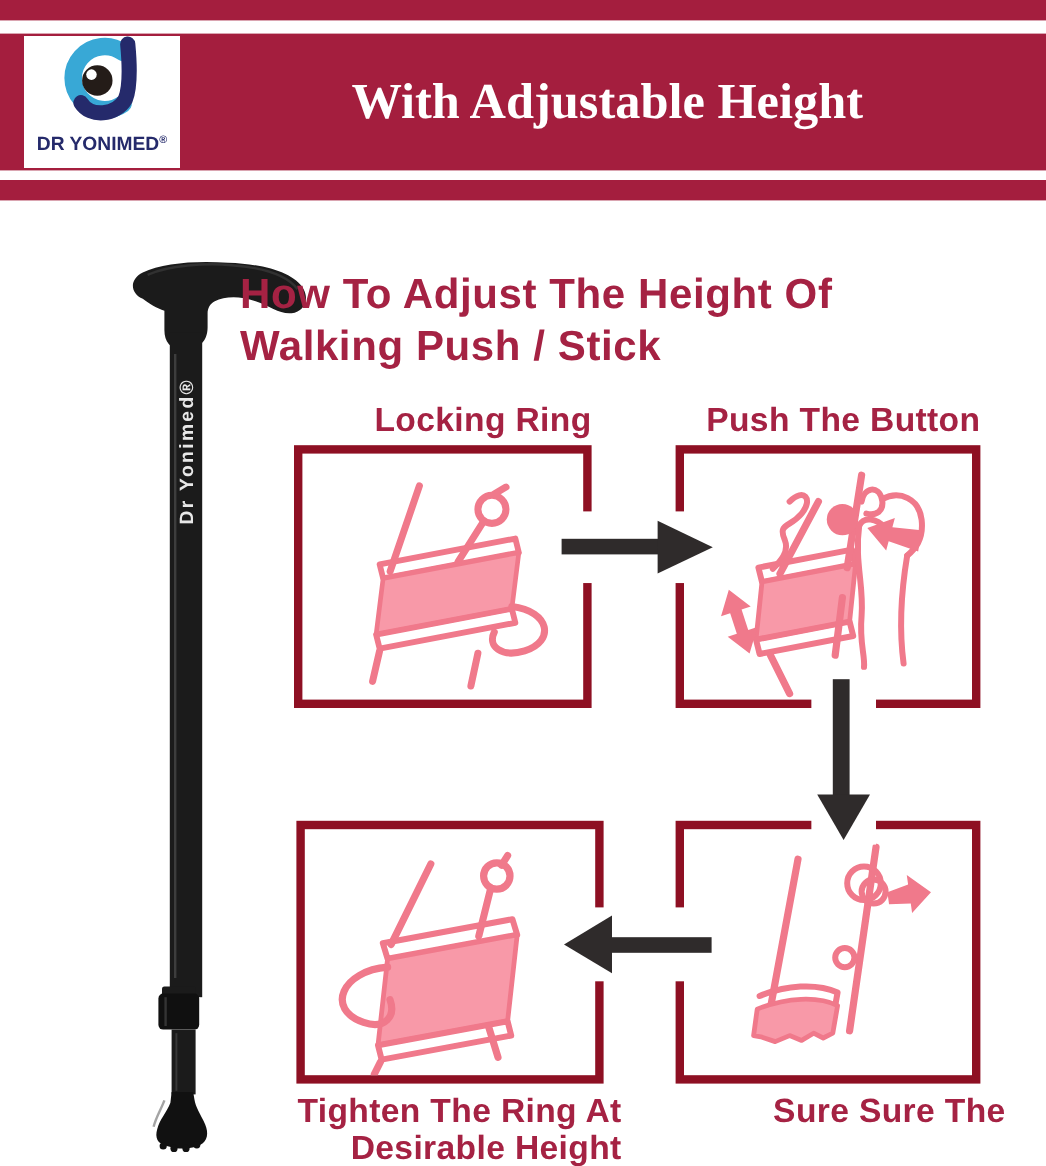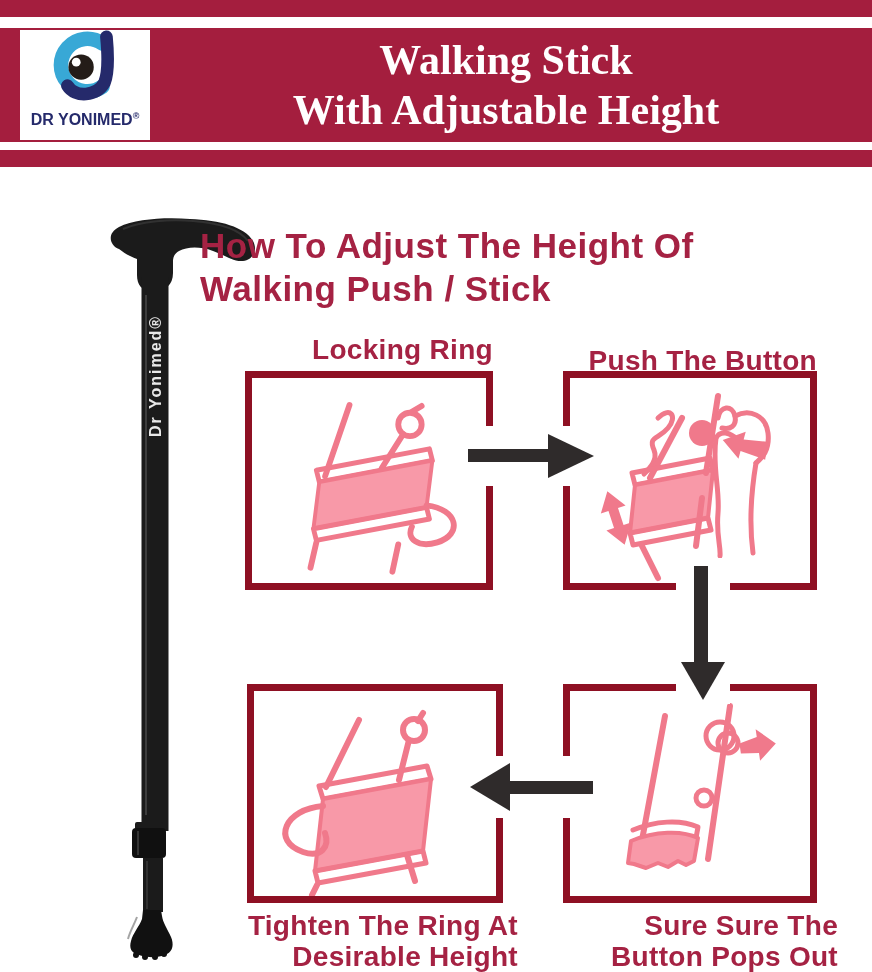--- a/index.html
+++ b/index.html
@@ -47,21 +47,20 @@
     <div class="logo-box">
       <svg width="78" height="78" viewBox="0 0 80 80">
         <path d="M58,14 A27,27 0 1 0 58,58" fill="none" stroke="var(--logo-blue-color)" stroke-width="15" stroke-linecap="round"></path>
         <path d="M62,7 C64,28 64,44 60,54 C52,68 30,70 22,57" fill="none" stroke="var(--logo-navy-color)" stroke-width="13" stroke-linecap="round"></path>
         <circle cx="36" cy="38" r="13" fill="#241C18"></circle>
         <circle cx="31" cy="33" r="4.5" fill="#ffffff"></circle>
       </svg>
       <div class="logo-text"><span>DR YONIMED</span><span class="reg">®</span></div>
     </div>
     <div class="title">
-      <div>Walking Stick</div>
       <div>With Adjustable Height</div>
     </div>
   </div>
   <div class="strip strip-under"></div>
 
   <svg class="cane" width="170" height="750" viewBox="0 0 170 750">
     <g>
       <path class="cane-dark" d="M24,34 C14,30 12,18 24,12 C40,4 70,2 95,4 C125,5 150,12 158,26
         C163,35 158,45 148,46 C138,47 130,40 118,36 C104,31 92,32 84,36 C80,38 78,42 78,46
         L78,58 C78,70 70,76 60,76 L56,76 C47,76 42,70 42,60 L42,44 C36,42 29,38 24,34 Z"></path>
@@ -93,21 +92,21 @@
   </svg>
 
   <div class="heading">
     <div>How To Adjust The Height Of</div>
     <div>Walking Push / Stick</div>
   </div>
 
   <div class="caption" style="left:245px;top:334px;width:248px;">
     <span>Locking Ring</span>
   </div>
-  <div class="caption" style="left:563px;top:334px;width:254px;margin-top:11px;">
+  <div class="caption" style="left:563px;top:334px;width:254px;">
     <span>Push The Button</span>
   </div>
 
   <div class="stepbox" style="left:245px;top:371px;width:248px;height:219px;">
     <svg viewBox="0 0 240 205">
       <path class="pk" d="M100,25 L75,98"></path>
       <path class="pk" d="M155,55 L133,90"></path>
       <circle class="pk" cx="162" cy="45" r="12"></circle>
       <path class="pk" d="M164,32 L174,26"></path>
       <path class="pk5" d="M66,92 L182,70 L185,82 L69,104 Z"></path>
@@ -191,16 +190,15 @@
     <rect class="blk" x="47" y="25" width="86" height="13"></rect>
     <polygon class="blk" points="10,31 50,7 50,55"></polygon>
   </svg>
 
   <div class="caption" style="left:230px;top:910px;width:288px;">
     <div>Tighten The Ring At</div>
     <div>Desirable Height</div>
   </div>
   <div class="caption" style="left:550px;top:910px;width:288px;">
     <div>Sure Sure The</div>
-    <div>Button Pops Out</div>
   </div>
 
 </div>
 
 </body></html>

